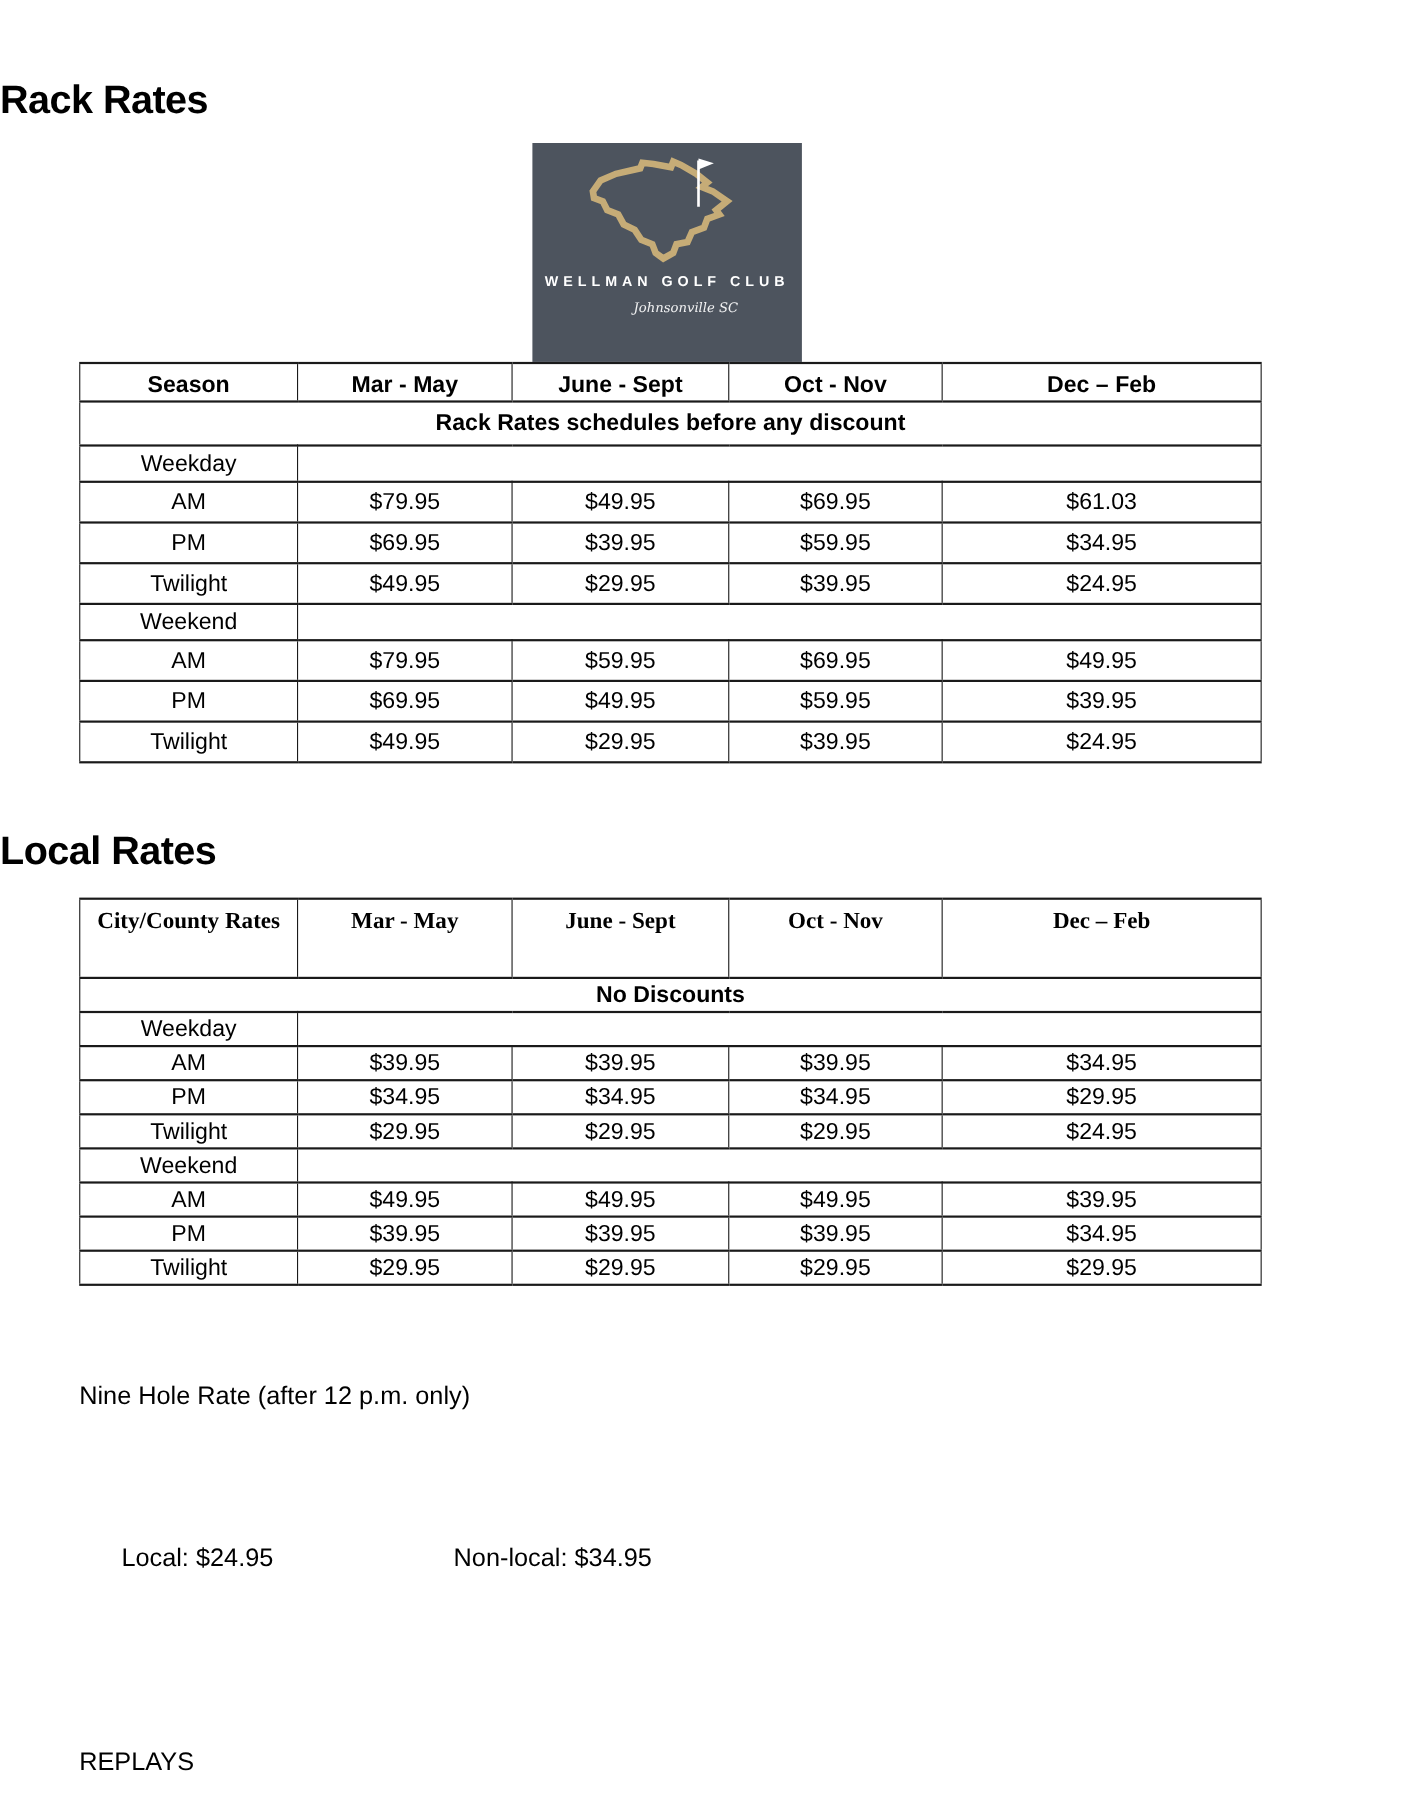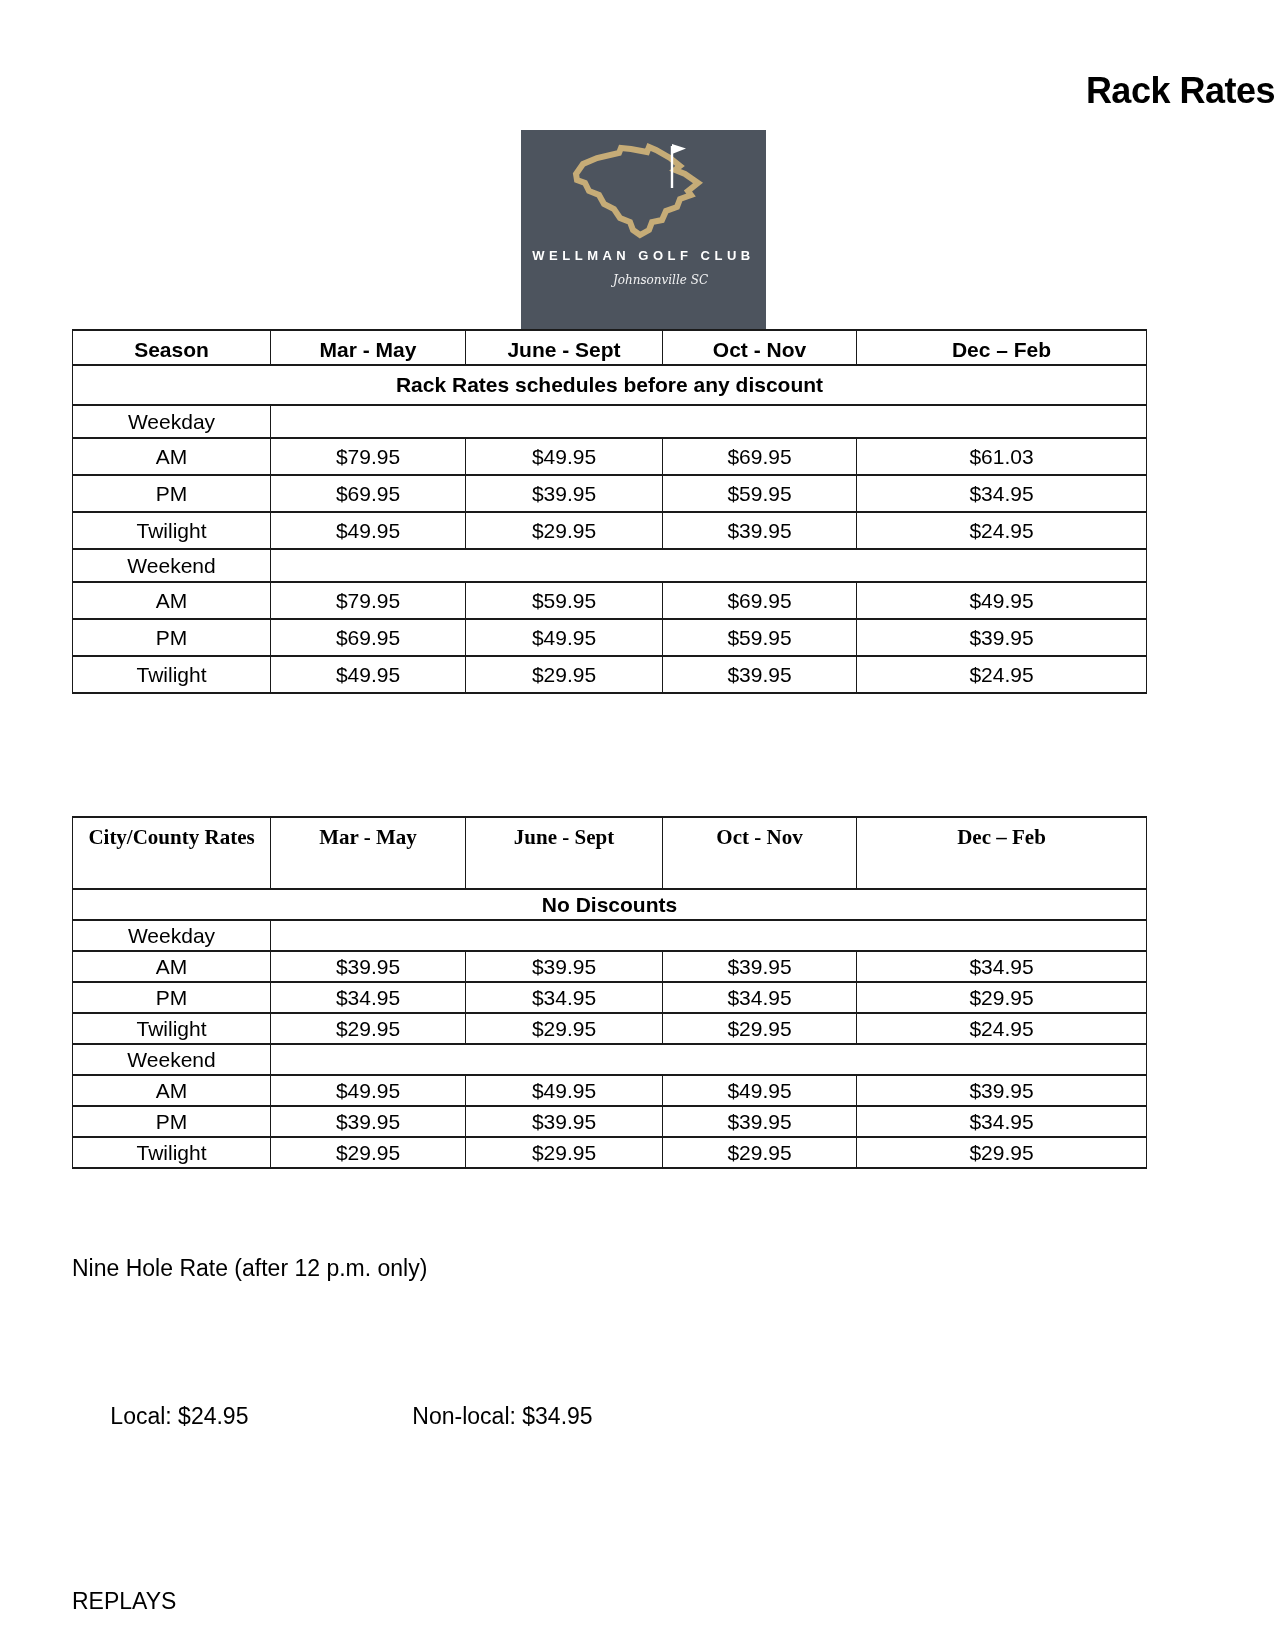--- a/index.html
+++ b/index.html
@@ -10,32 +10,32 @@
     color: #000;
     position: relative;
     overflow: hidden;
   }
   .page { position: absolute; inset: 0; }
 
   
   .doc-title {
     position: absolute;
     left: 0; width: 1275px;
-    text-align: right;
+    text-align: left;
     font-size: 36px;
     font-weight: bold;
     letter-spacing: -0.5px;
   }
   #rack-title { top: 70px; }
   #local-title { top: 752px; }
 
   
   .logo {
     position: absolute;
-    left: 521px; top: 130px;
+    left: 484px; top: 130px;
     width: 245px; height: 220px;
     background: var(--logo-bg, #4d545e);
   }
   .logo svg { position: absolute; left: 0; top: 8px; }
   .club-name {
     position: absolute; left: 0; top: 118px; width: 100%;
     text-align: center;
     color: var(--logo-text, #ffffff);
     font-size: 13px; font-weight: bold;
     letter-spacing: 4.5px;
@@ -192,20 +192,21 @@
         <tr class="data-row">
           <td>Twilight</td>
           <td>$49.95</td>
           <td>$29.95</td>
           <td>$39.95</td>
           <td>$24.95</td>
         </tr>
       </tbody>
   </table>
 
+  <h1 class="doc-title" id="local-title">Local Rates</h1>
 
   <table class="rates" id="local-table">
     <colgroup>
       <col style="width:198px">
         <col style="width:195px">
         <col style="width:197px">
       <col style="width:194px">
         <col style="width:290px">
     </colgroup>
     <thead>

